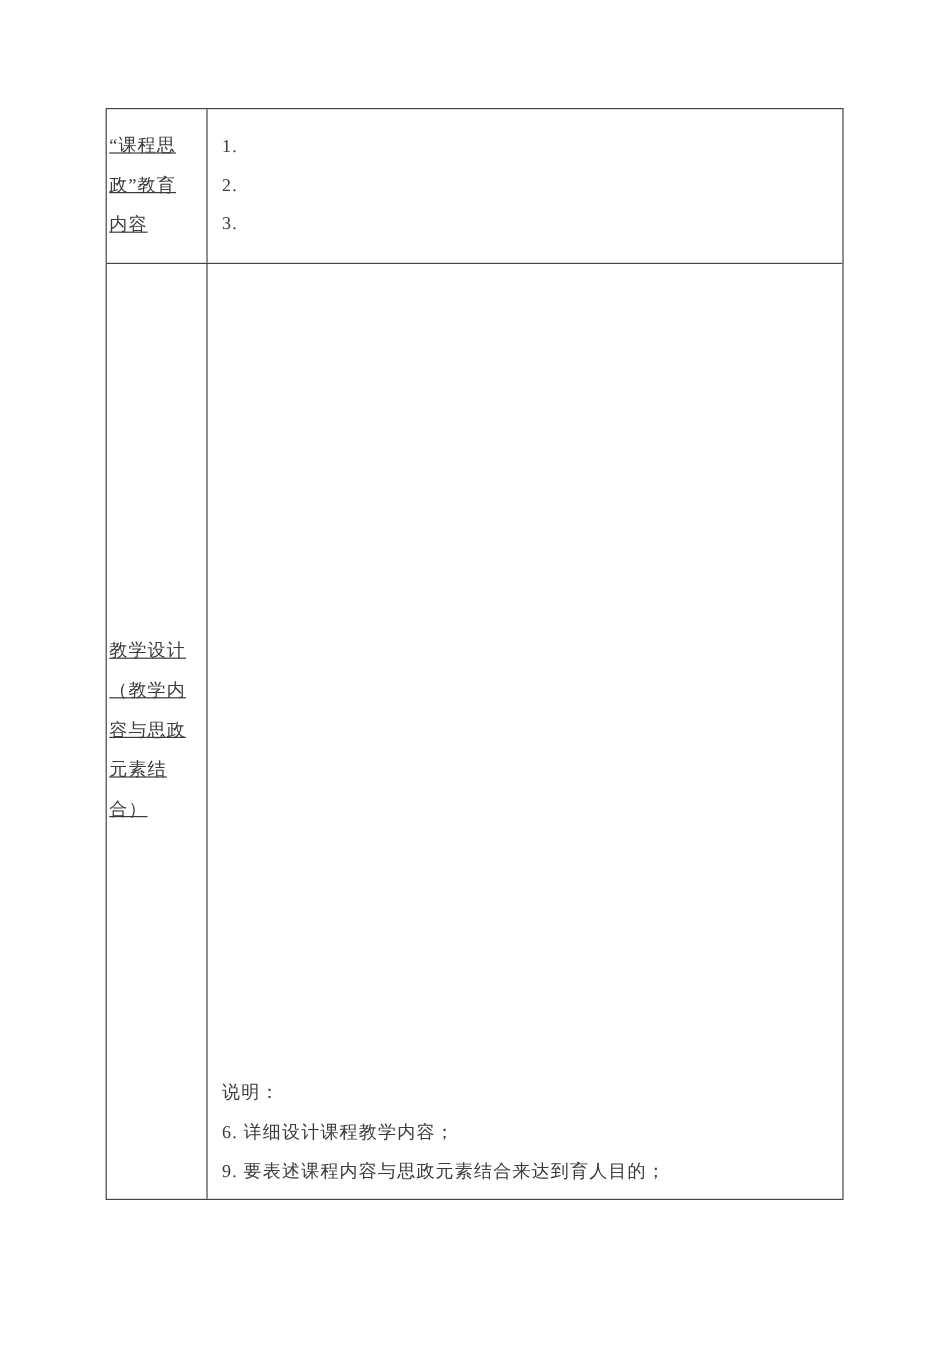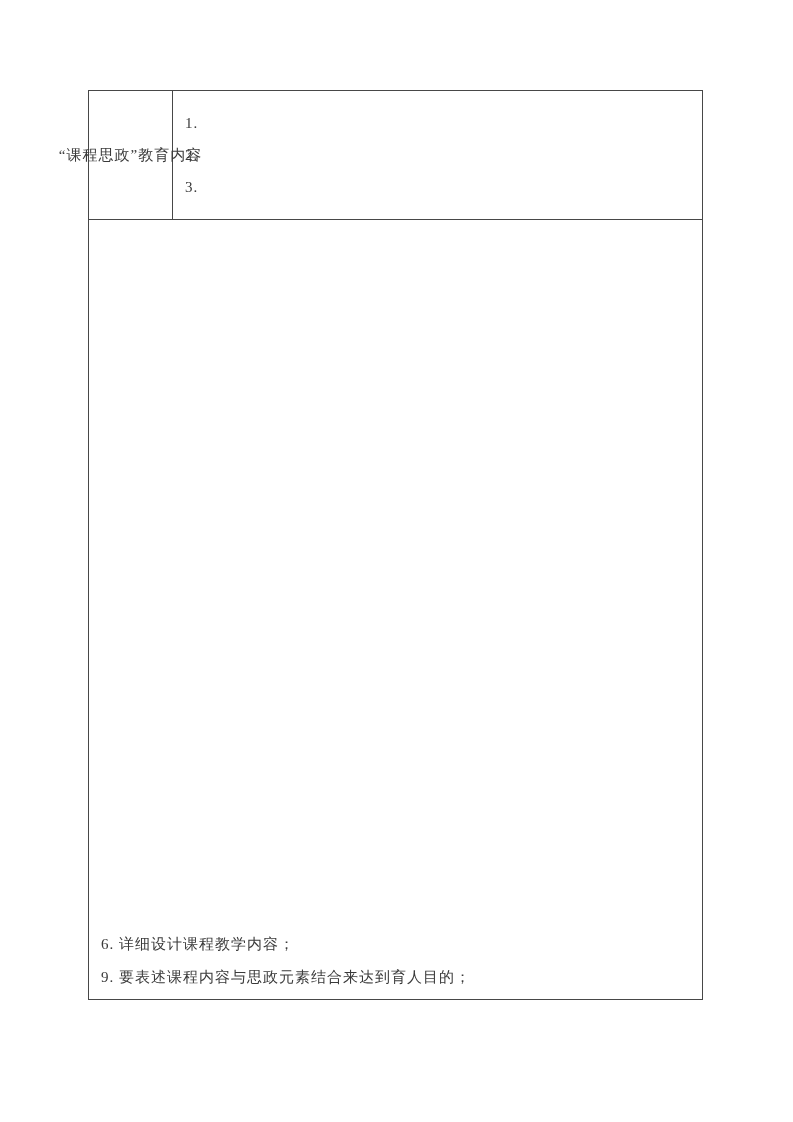--- a/index.html
+++ b/index.html
@@ -42,26 +42,27 @@
     min-height: 0;
   }
   .cell {
     box-sizing: border-box;
   }
   .cell-label {
     width: 84px;
     flex: 0 0 84px;
     border-right: 1px solid #474747;
     display: flex;
-    flex-direction: row;
+    flex-direction: column;
     justify-content: center;
-    align-items: center;
+    align-items: flex-start;
     text-align: center;
     line-height: 33px;
     padding: 2px 2px;
+    text-decoration: underline;
   }
   .cell-content {
     flex: 1;
     min-width: 0;
     display: flex;
     flex-direction: column;
     padding: 0 12px;
   }
   .cell-content-row1 {
     justify-content: center;
@@ -92,21 +93,29 @@
         <div class="text-line">内容</div>
       </div>
       <div class="cell cell-content cell-content-row1">
         <div class="text-line">1.</div>
         <div class="text-line">2.</div>
         <div class="text-line">3.</div>
       </div>
     </div>
 
     <div class="trow trow-2">
+      <div class="cell cell-label">
+        <div class="text-line">教学设计</div>
+        <div class="text-line">（教学内</div>
+        <div class="text-line">容与思政</div>
+        <div class="text-line">元素结</div>
+        <div class="text-line">合）</div>
+      </div>
       <div class="cell cell-content cell-content-row2">
         <div class="empty-area"></div>
+        <div class="text-line">说明：</div>
         <div class="text-line">6. 详细设计课程教学内容；</div>
         <div class="text-line">9. 要表述课程内容与思政元素结合来达到育人目的；</div>
       </div>
     </div>
 
   </div>
 </div>
 
 </body></html>

